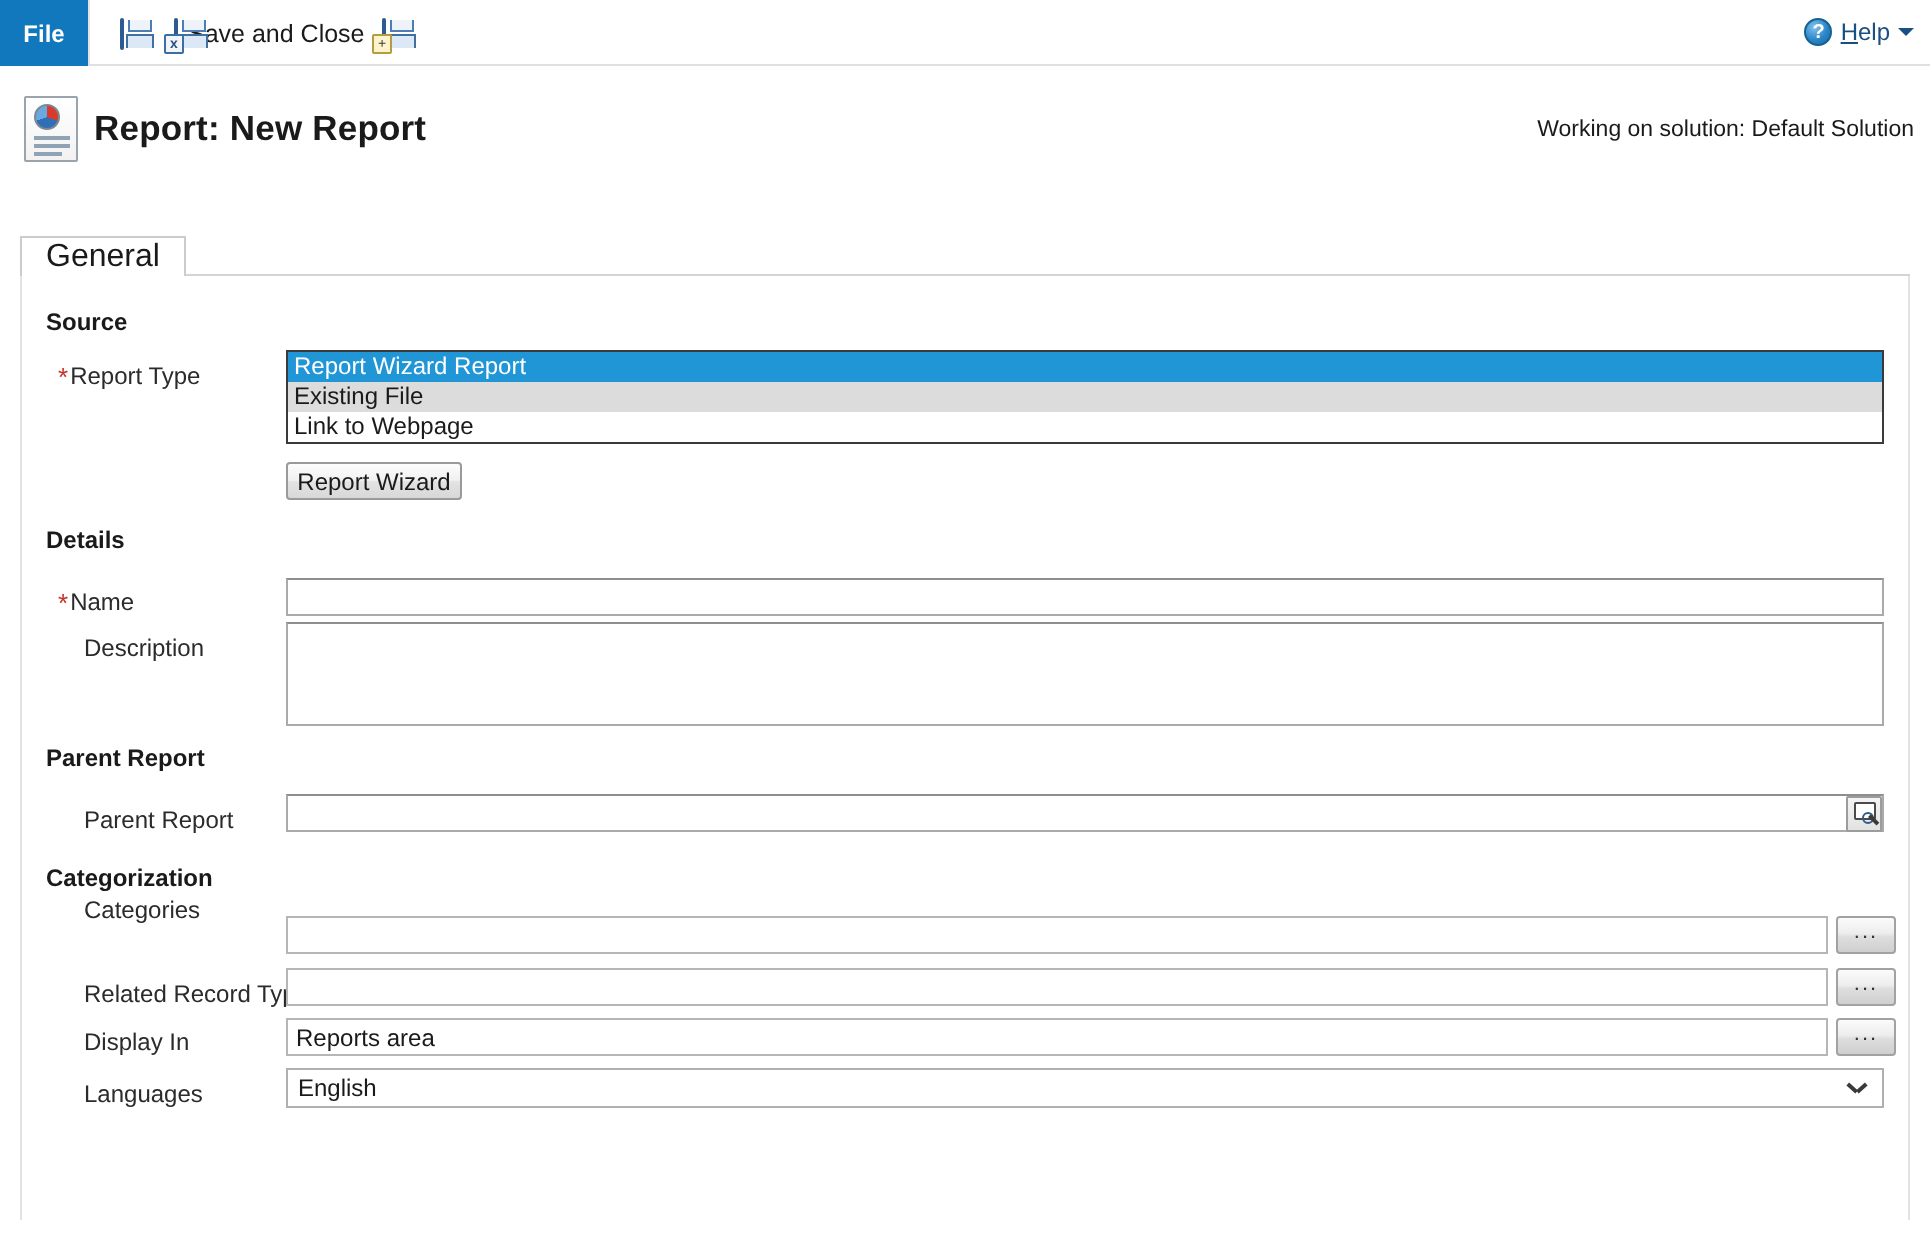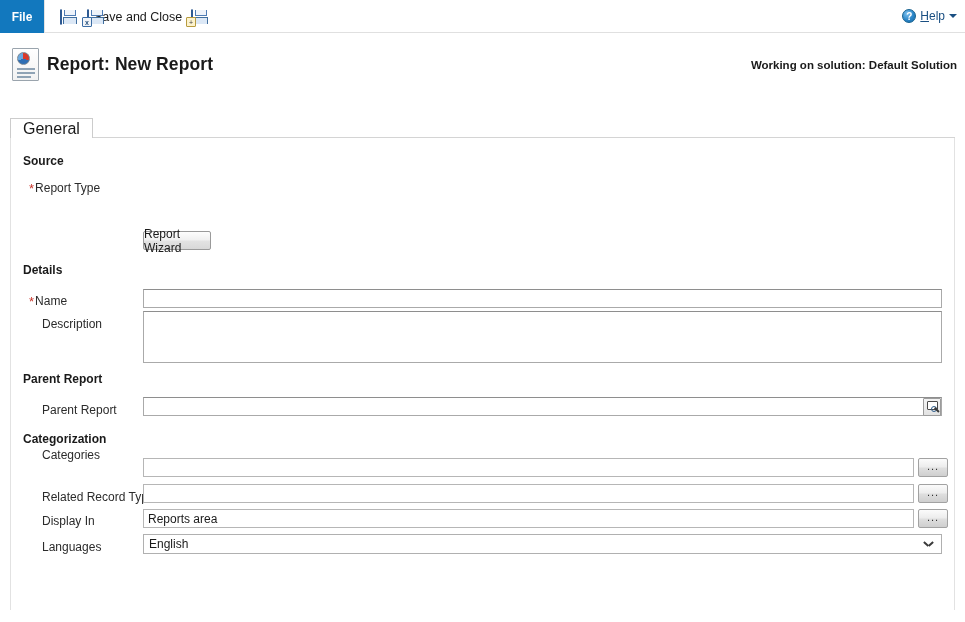--- a/index.html
+++ b/index.html
@@ -100,21 +100,21 @@
   .report-icon .ln {
     position: absolute; left: 4px; height: 2px; background: #8fa3b5;
   }
   .titlebar h1 {
     position: absolute; left: 47px; top: 8px; margin: 0;
     font-size: 17.5px; font-weight: bold; color: #1a1a1a;
     letter-spacing: 0.1px;
   }
   .solution-note {
     position: absolute; right: 8px; top: 13px;
-    font-size: 11.5px; font-weight: bold; color: #1a1a1a;
+    font-size: 11.5px; font-weight: normal; color: #1a1a1a;
   }
 
   
   .tabstrip {
     position: absolute; left: 10px; top: 118px; width: 945px; height: 20px;
   }
   .tab {
     position: absolute; left: 0; top: 0; height: 20px; padding: 0 12px;
     background: #ffffff;
     border-left: 1px solid #ccc; border-right: 1px solid #ccc; border-top: 1px solid #ccc;
@@ -272,22 +272,33 @@
   </div>
 
   <div class="formbody">
 
     <div class="section-head" style="left:12px; top:16px;">Source</div>
 
     <div class="fld-label" style="left:18px; top:43px;">
       <span class="req">*</span><span>Report Type</span>
     </div>
 
-
-    <div class="btn" style="left:132px; top:93px; width:68px; height:19px;">
+    <div class="listbox" style="left:132px; top:37px; width:799px; height:47px;">
+      <div class="lb-item sel">
+        <span>Report Wizard Report</span>
+      </div>
+      <div class="lb-item alt">
+        <span>Existing File</span>
+      </div>
+      <div class="lb-item">
+        <span>Link to Webpage</span>
+      </div>
+    </div>
+
+    <div class="btn" style="left:132px; top:93px; width:88px; height:19px;">
       <span>Report Wizard</span>
     </div>
 
     <div class="section-head" style="left:12px; top:125px;">Details</div>
 
     <div class="fld-label" style="left:18px; top:156px;">
       <span class="req">*</span><span>Name</span>
     </div>
     <input class="txt" type="text" style="left: 132px; top: 151px; width: 799px; height: 19px;" value="">
 

